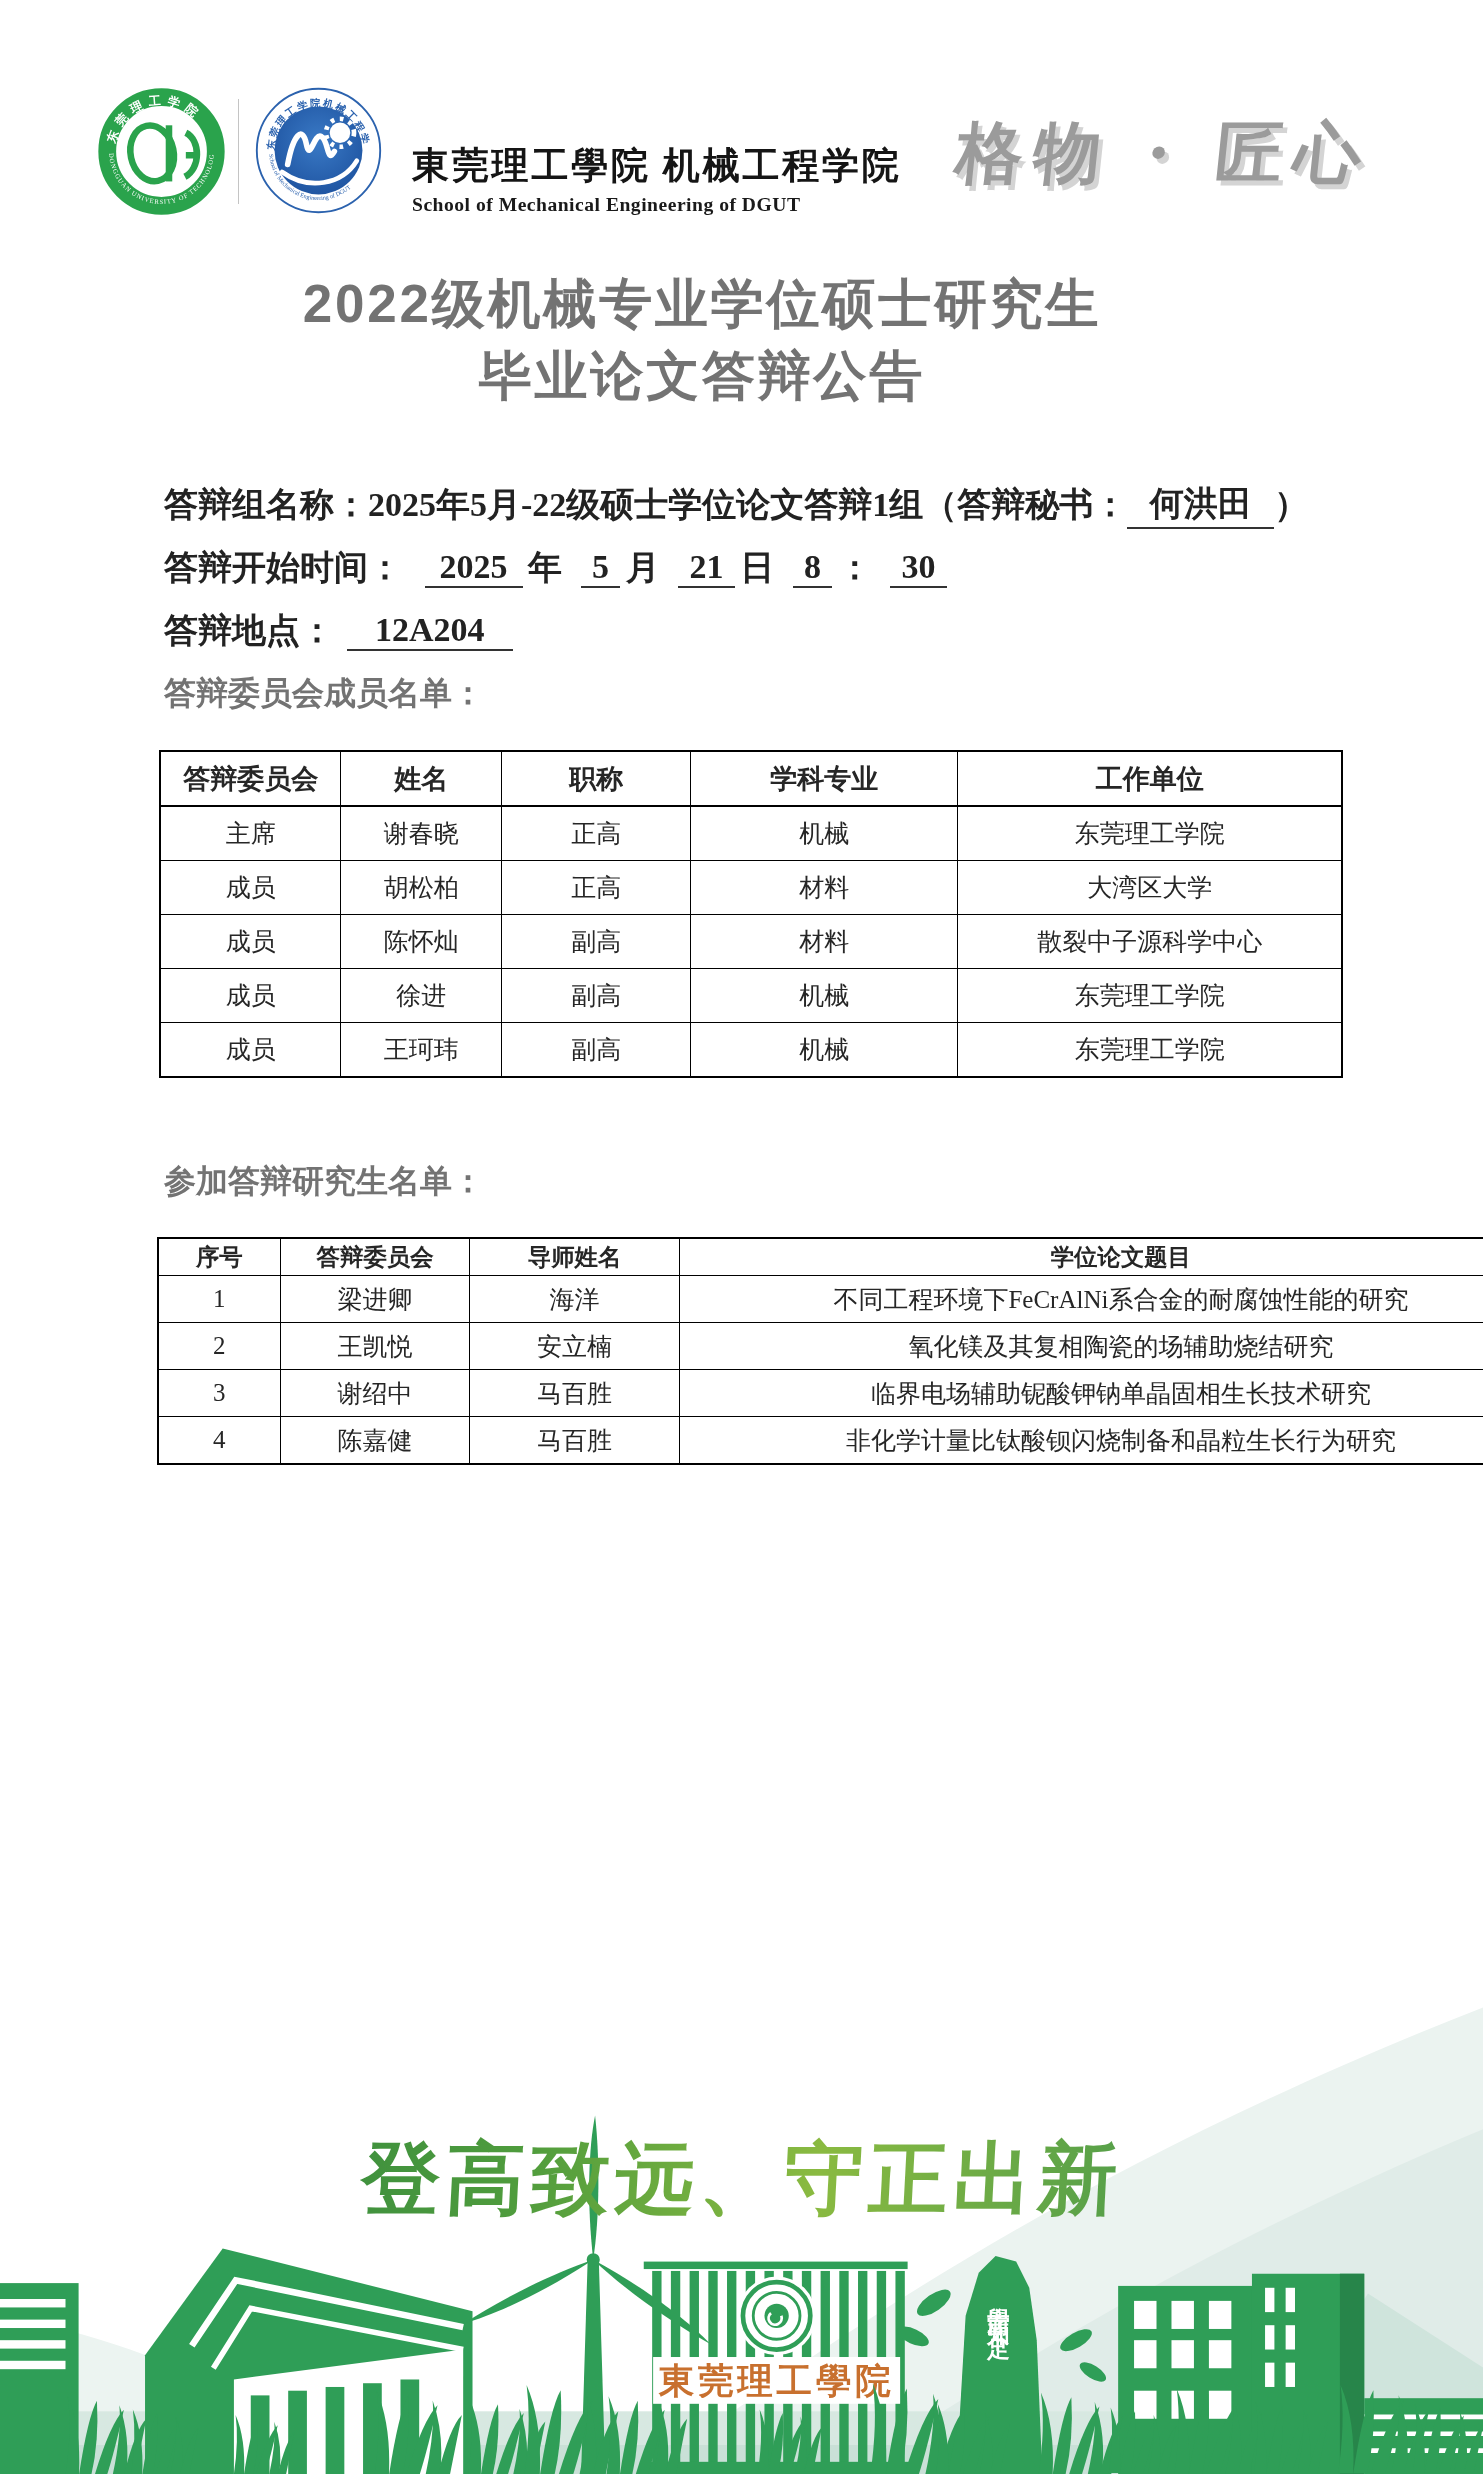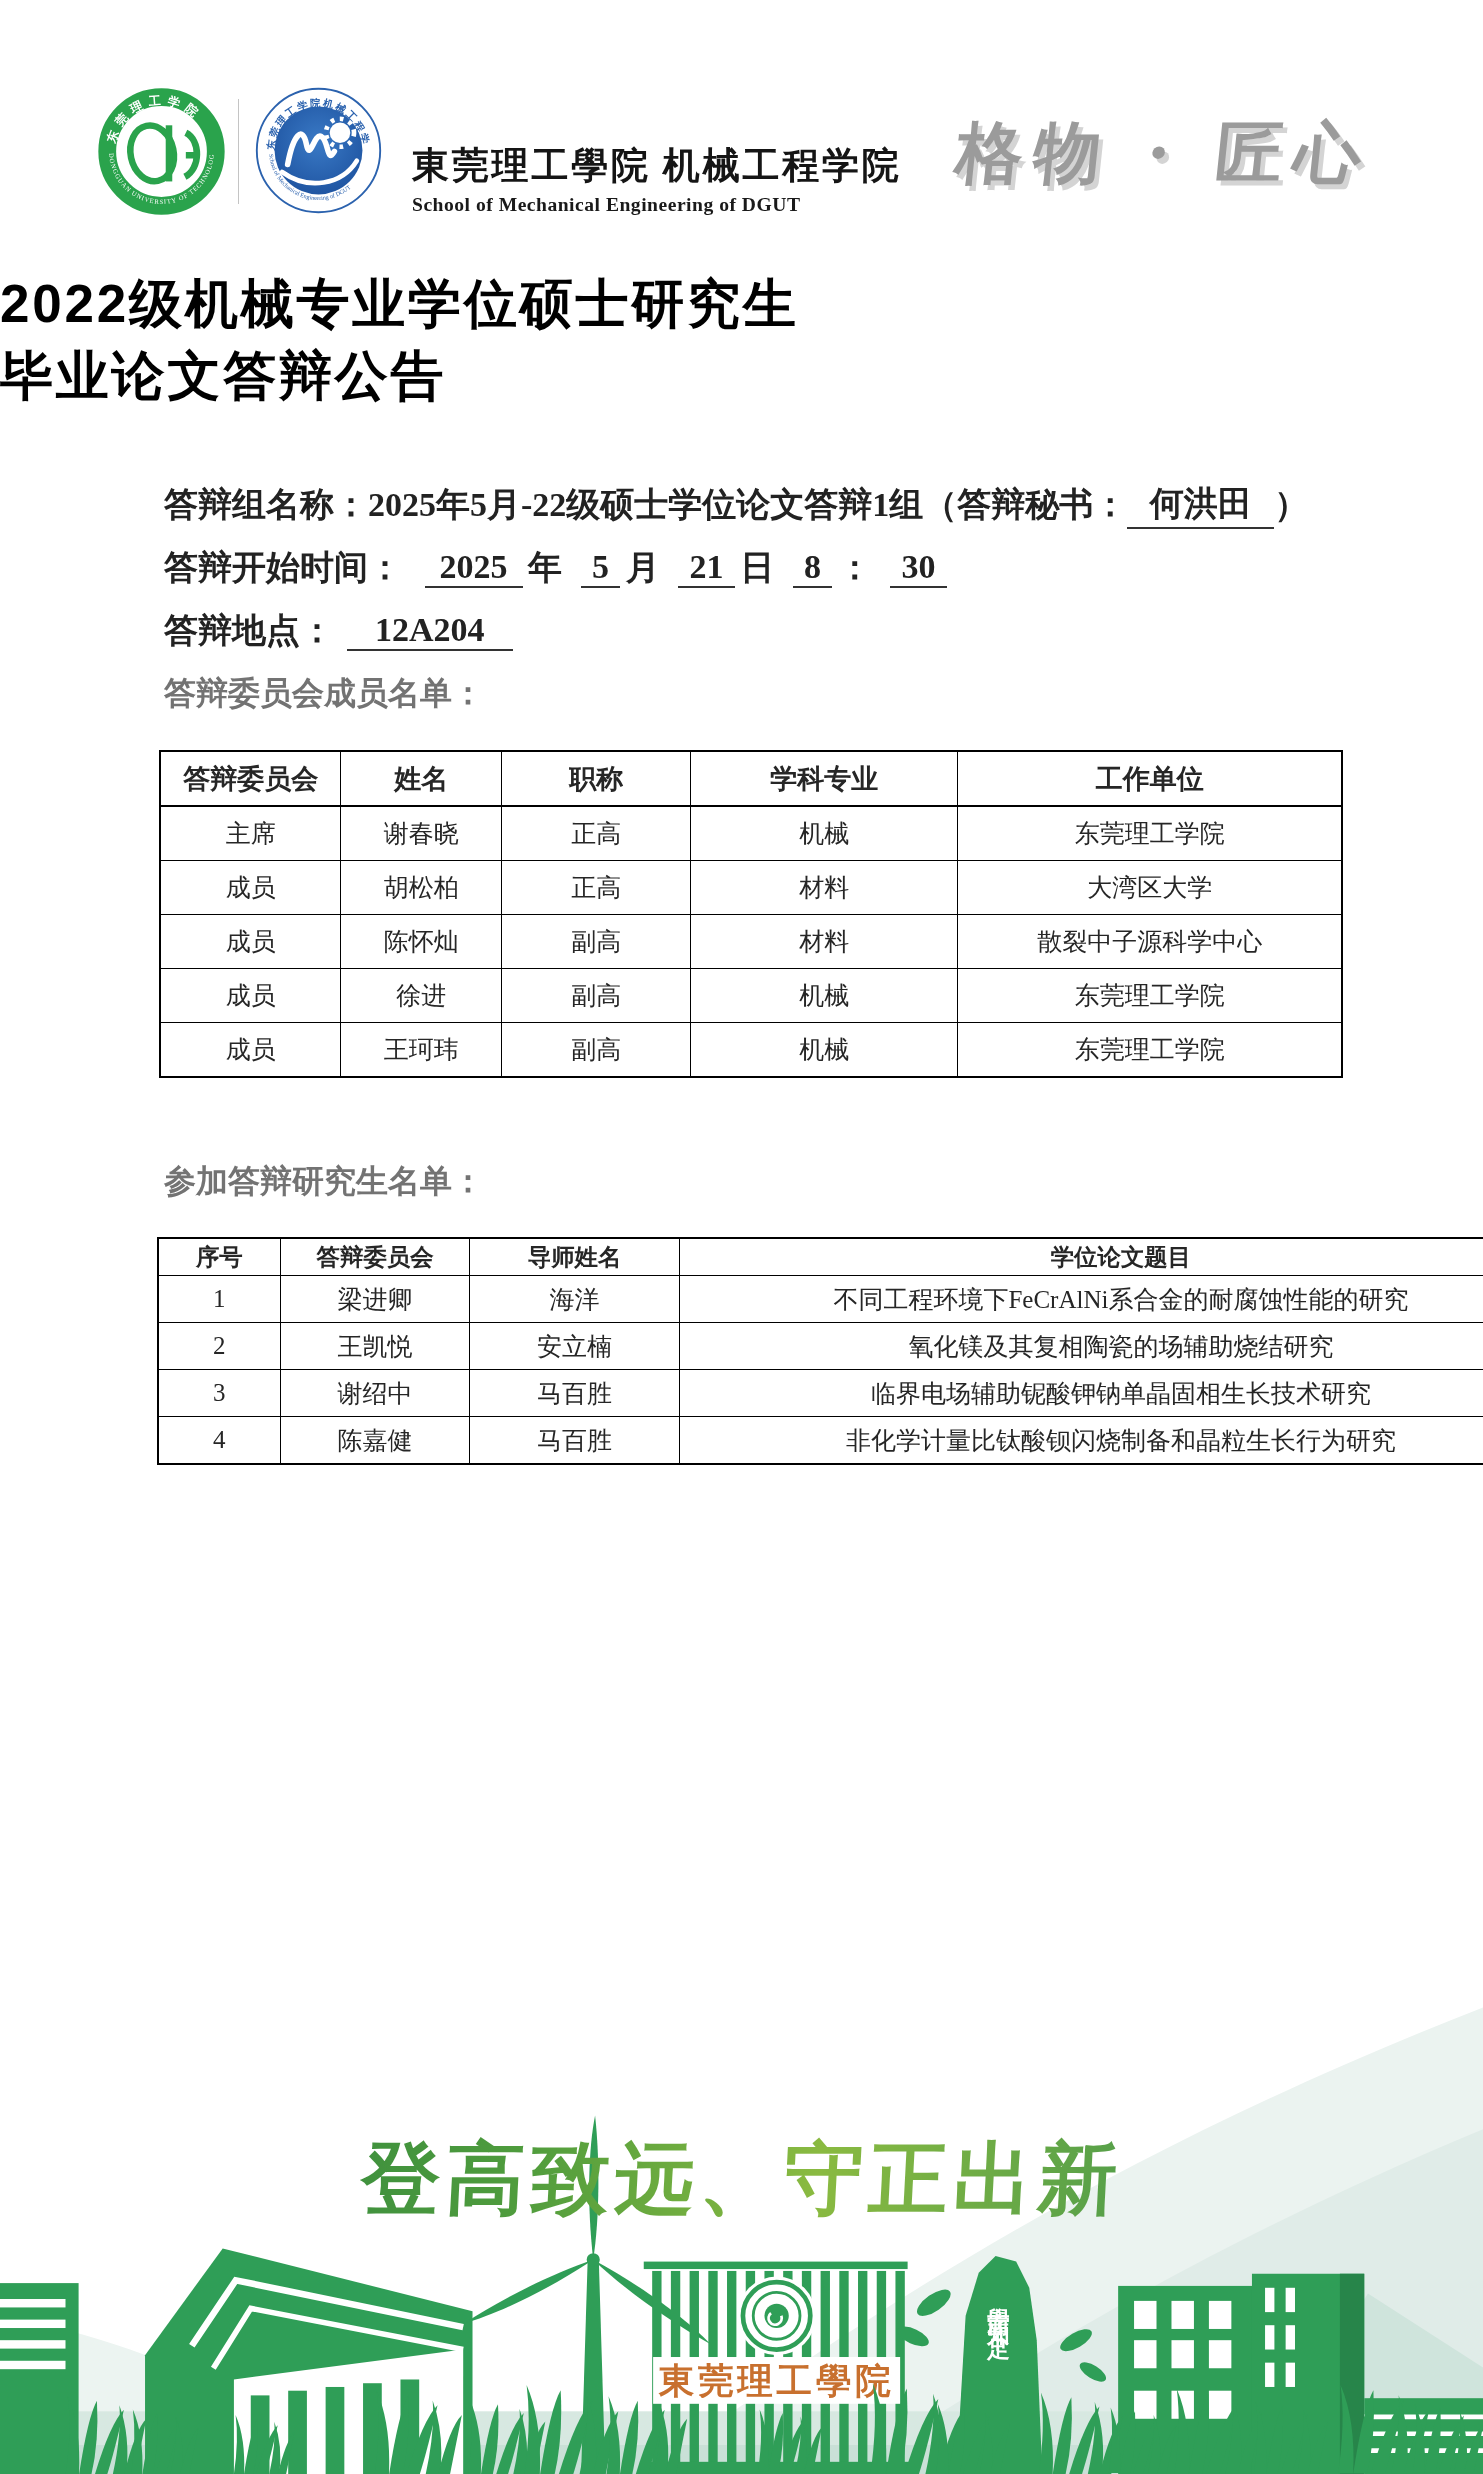--- a/index.html
+++ b/index.html
@@ -13,23 +13,23 @@
   .logo-blue{left:254px;width:129px;height:129px;}
   .logo-divider{position:absolute;left:238px;top:17px;width:0.9px;height:105px;background:#c4c4c4;}
   .org-block{position:absolute;left:412px;top:37px;margin-top:25px;}
   .org-cn{font-size:37px;font-weight:700;color:#151515;letter-spacing:2.8px;line-height:43px;}
   .org-en{font-size:19.6px;font-weight:700;color:#1a1a1a;letter-spacing:0.5px;line-height:28px;margin-top:3.7px;}
   .motto{position:absolute;right:112px;top:26px;font-family:"DejaVu Serif",serif;
          font-size:67px;font-weight:700;color:#9b9b9b;letter-spacing:11.2px;
          text-shadow:4.7px 4.7px 0 #d4d4d4;transform:skewX(-6deg);}
 
   
-  .doc-title{position:absolute;left:0;top:268px;width:1404px;text-align:left;
+  .doc-title{position:absolute;left:0;top:268px;width:1404px;text-align:center;
              font-family:"Liberation Sans",sans-serif;font-weight:900;
-             font-size:53px;line-height:72px;color:#000000;letter-spacing:2.8px;}
+             font-size:53px;line-height:72px;color:#737373;letter-spacing:2.8px;}
 
   
   .info{position:absolute;left:164px;top:473px;width:1188px;font-size:34px;font-weight:700;color:#222;}
   .info .line{height:63px;display:flex;align-items:center;white-space:nowrap;}
   .blank{border-bottom:2.8px solid #333;text-align:center;}
   .blank.secretary{padding:0 22.5px;}
   .blank.year{padding:0 15px;margin-left:22.5px;}
   .blank.short{padding:0 11.2px;margin-left:13px;}
   .blank.venue{padding:0 28px;margin-left:13px;}
   .unit{margin:0 5.6px 0 5.6px;}

